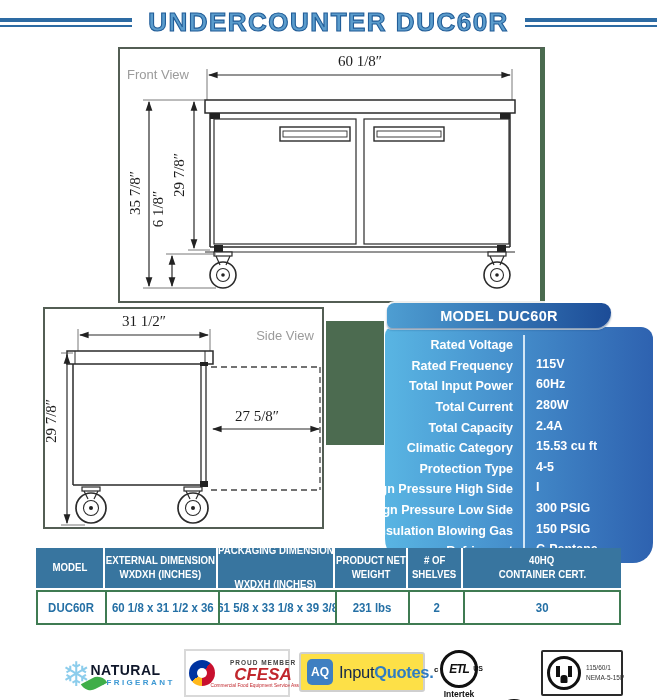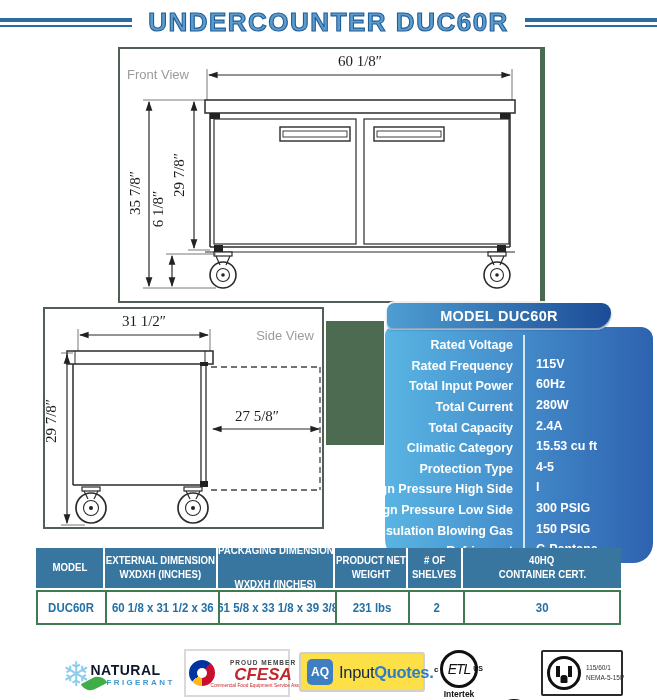--- a/index.html
+++ b/index.html
@@ -80,21 +80,21 @@
   .aq-box { width:26px; height:26px; background:#3f7fc1; border-radius:5px; flex:0 0 26px;
     display:flex; align-items:center; justify-content:center; color:#fff; font-weight:bold; font-size:12px; }
   .aq-name { font-size:16.5px; letter-spacing:-.3px; white-space:nowrap; }
   .aq-name .p1 { color:#15284b; font-weight:500; }
   .aq-name .p2 { color:#2f7cc3; font-weight:bold; }
 
   .etl { width:50px; display:flex; flex-direction:column; align-items:center; position:relative; }
   #etl-logo-1 { left:434px; } #etl-logo-2 { left:489px; }
   .etl-circle { width:38px; height:38px; border:3px solid #111; border-radius:50%;
     display:flex; align-items:center; justify-content:center; }
-  .etl-mark { font-size:14px; font-weight:400; font-style:italic; color:#111; letter-spacing:-1px; }
+  .etl-mark { font-size:12px; font-weight:700; font-style:italic; color:#111; letter-spacing:-1px; }
   .etl-c  { position:absolute; left:0px; top:15px; font-size:8px; font-weight:bold; color:#111; }
   .etl-us { position:absolute; right:1px; top:15px; font-size:7px; font-weight:bold; color:#111; }
   .etl-brand { font-size:8.5px; font-weight:bold; color:#111; margin-top:1px; }
 
   #nema-logo { left:541px; top:650px; width:82px; height:46px; border:2px solid #2a2a2a; border-radius:2px;
     background:#fff; display:flex; align-items:center; gap:5px; padding:0 4px; }
   .plug-face { width:34px; height:34px; border:3px solid #111; border-radius:50%; position:relative; flex:0 0 34px; }
   .plug-slot-l { position:absolute; left:6px;  top:7px; width:4px; height:11px; background:#111; }
   .plug-slot-r { position:absolute; right:6px; top:7px; width:4px; height:11px; background:#111; }
   .plug-ground { position:absolute; left:50%; bottom:4px; transform:translateX(-50%);

